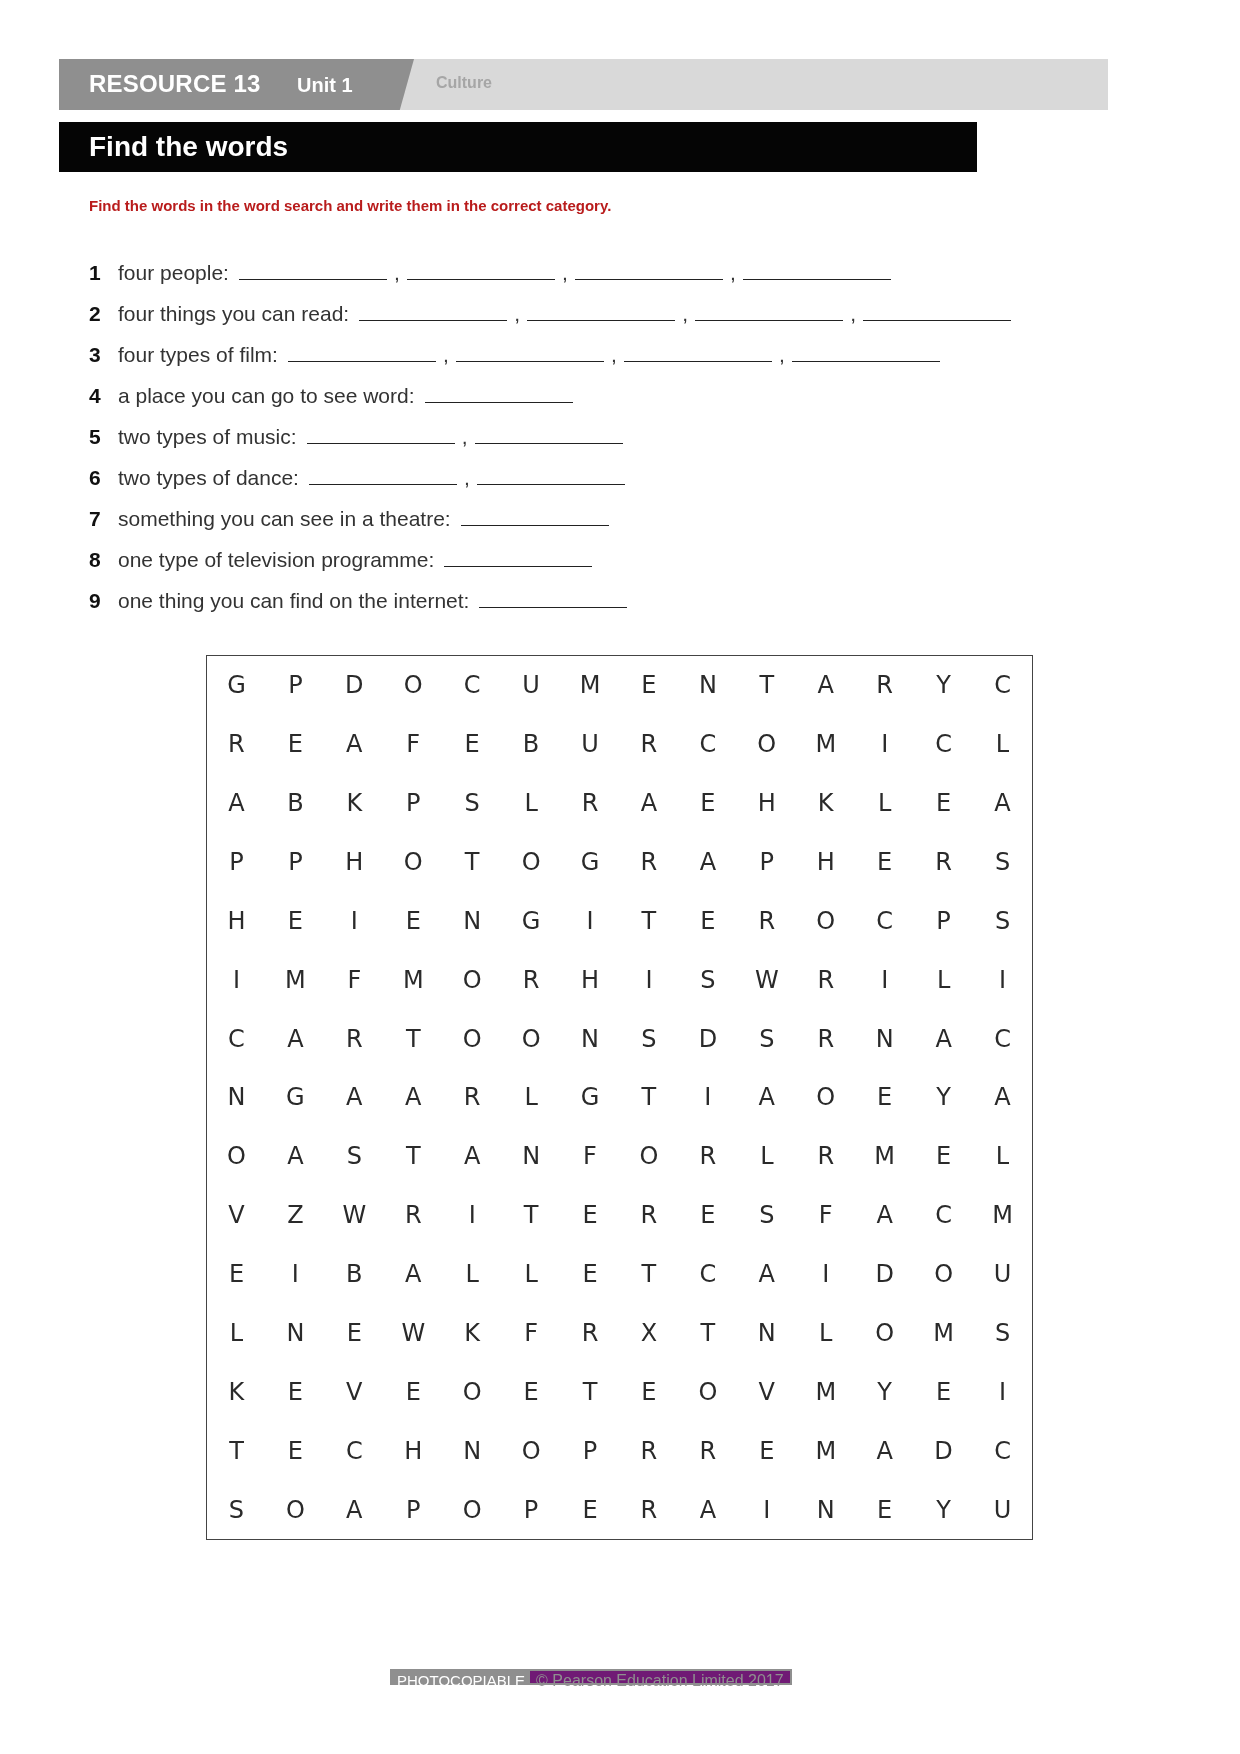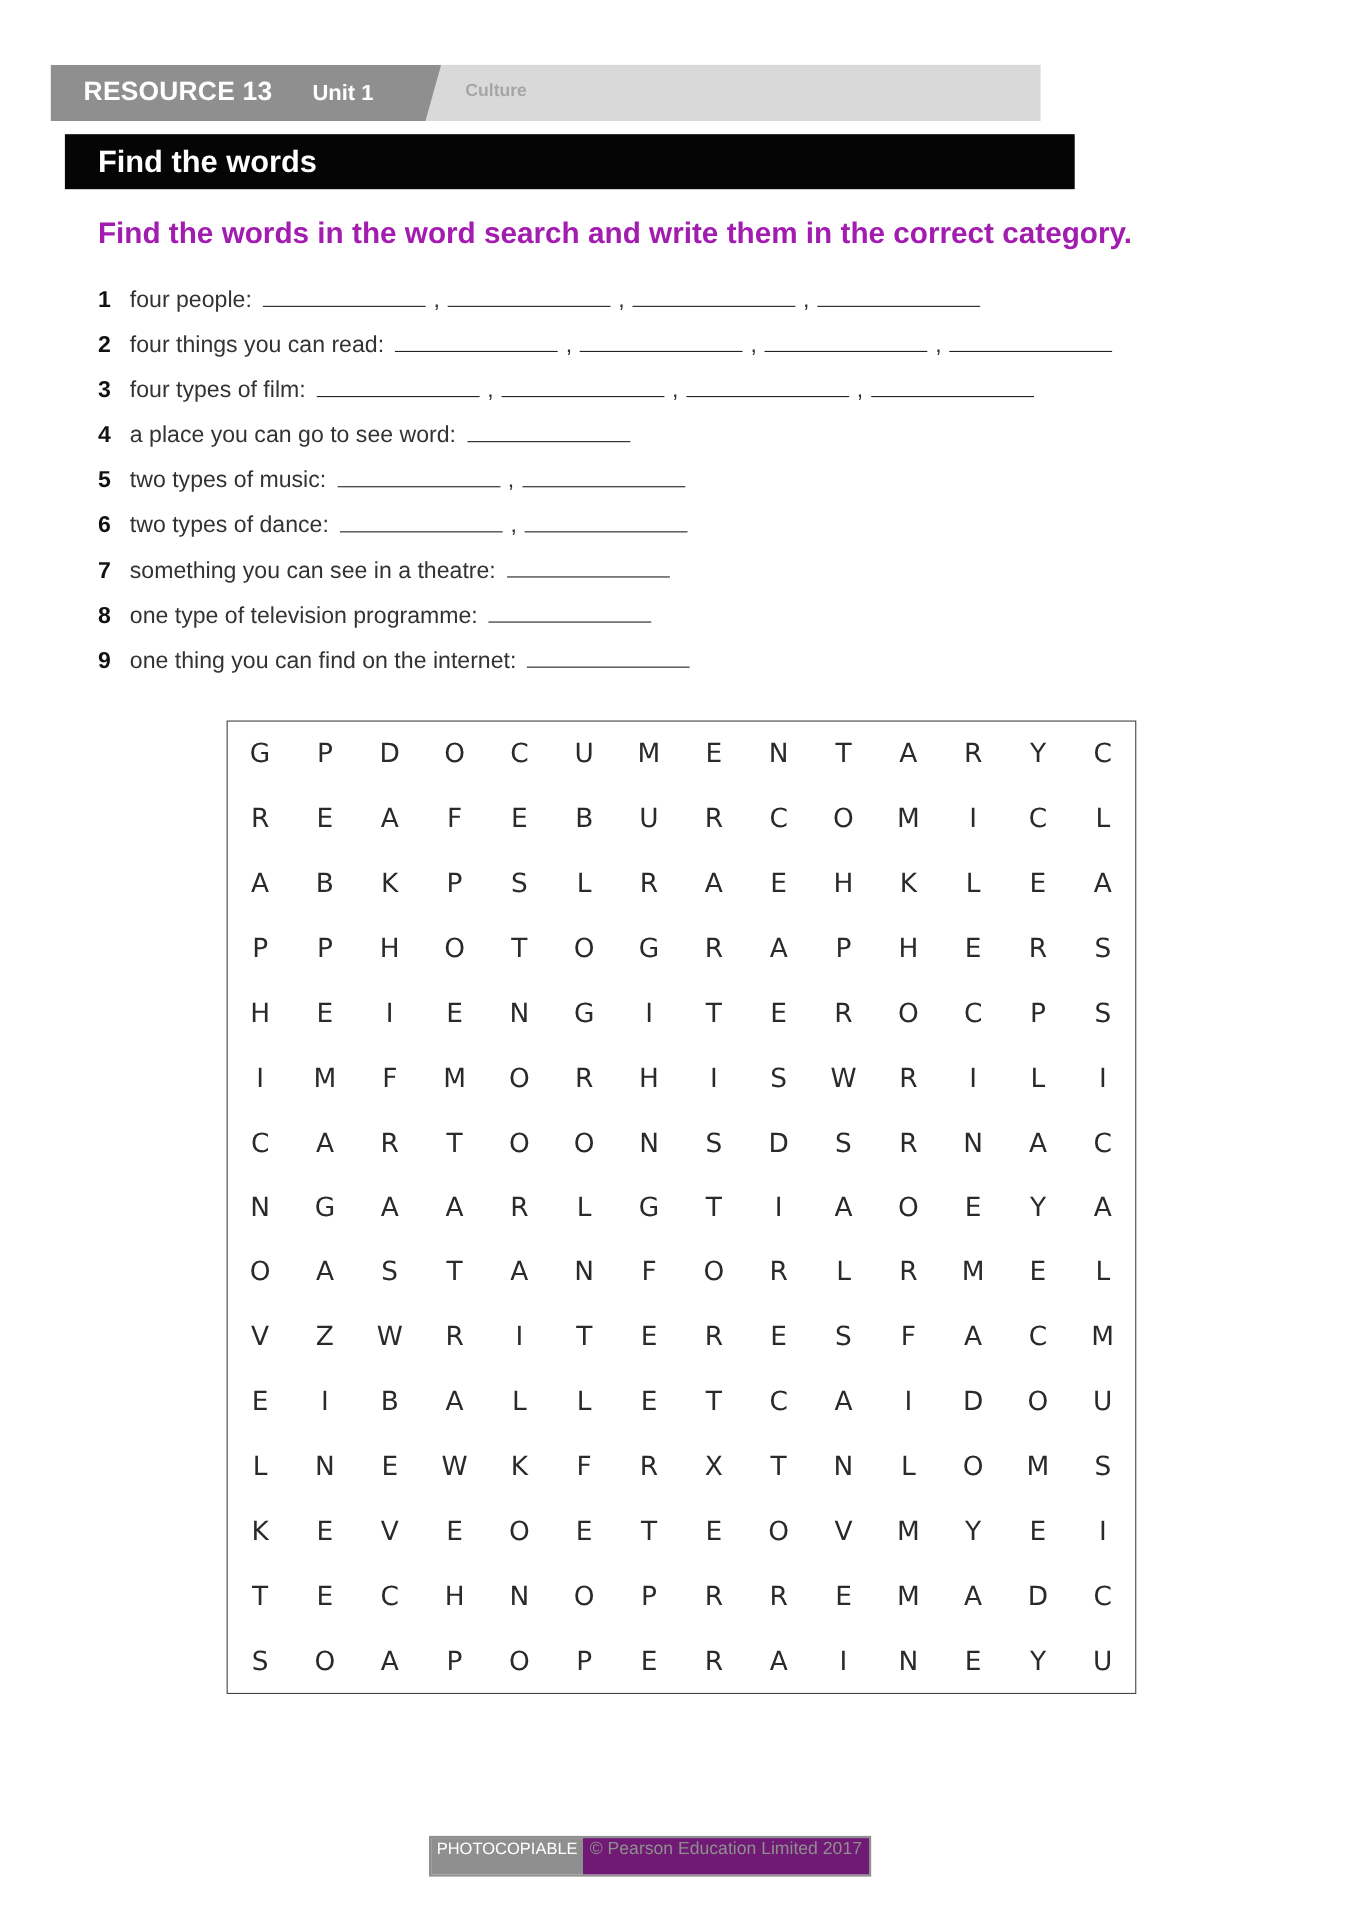--- a/index.html
+++ b/index.html
@@ -1,44 +1,44 @@
 <!DOCTYPE html>
 <html><head>
 <meta charset="utf-8">
 <style>
   html, body { margin:0; padding:0; background:#ffffff; }
   body { width:1240px; height:1754px; position:relative; overflow:hidden;
          font-family:"Liberation Sans", "DejaVu Sans", sans-serif; color:#1a1a1a; }
 
-  .topbar { position:absolute; left:46px; top:59px; width:900px; height:51px; background:#d9d9d9; }
+  .topbar { position:absolute; left:59px; top:59px; width:1049px; height:51px; background:#d9d9d9; }
   .topbar .dark { position:absolute; left:0; top:0; height:51px; width:355px; background:#8f8f8f;
                   clip-path: polygon(0 0, 100% 0, 96% 100%, 0 100%); }
   .topbar .res { position:absolute; left:30px; top:11px; font-size:24px; font-weight:bold; color:#ffffff; letter-spacing:0.2px; }
   .topbar .unit { position:absolute; left:238px; top:15px; font-size:20px; font-weight:bold; color:#ffffff; }
   .topbar .culture { position:absolute; left:377px; top:15px; font-size:16px; font-weight:bold; color:#a6a6a6; }
 
   .titlebar { position:absolute; left:59px; top:122px; width:918px; height:50px; background:#050505; }
   .titlebar .title { position:absolute; left:30px; top:9px; font-size:28px; font-weight:bold; color:#ffffff; }
 
-  .instruction { position:absolute; left:89px; top:197px; font-size:27px; font-weight:bold; color:#a21caf; }
+  .instruction { position:absolute; left:89px; top:197px; font-size:15px; font-weight:bold; color:#b91c1c; }
 
   .items { position:absolute; left:89px; top:245px; }
   .item { height:41px; display:flex; align-items:baseline; font-size:21px; color:#333; white-space:nowrap; }
   .item .num { width:29px; font-weight:bold; color:#111; }
   .item .label { margin-right:10px;margin-top:16px; }
   .blank { display:inline-block; width:148px; border-bottom:1.5px solid #222; height:18px; vertical-align:baseline; }
   .comma { display:inline-block; width:20px; text-align:center; color:#333; }
 
   .grid { position:absolute; left:206px; top:655px; width:827px; height:885px;
           border:1.5px solid #444; box-sizing:border-box;
           display:grid; grid-template-columns:repeat(14, 1fr); grid-template-rows:repeat(15, 1fr); }
   .cell { display:flex; align-items:center; justify-content:center; font-size:24px; font-weight:normal;
           color:#2a2a2a; font-family:"DejaVu Sans", sans-serif; }
 
-  .footer { position:absolute; left:390px; top:1669px; height:37px; display:flex; border:2px solid #8f8f8f; box-sizing:border-box; }
+  .footer { position:absolute; left:390px; top:1669px; height:16px; display:flex; border:2px solid #8f8f8f; box-sizing:border-box; }
   .footer .tag { background:#8f8f8f; color:#ffffff; font-size:15px; padding:0 5px; line-height:19px; }
   .footer .copy { background:#701a75; color:#8f8f8f; font-size:16px; padding:0 6px; line-height:19px; }
 </style>
 </head>
 <body>
 
 <div class="topbar">
   <div class="dark"></div>
   <span class="res">RESOURCE 13</span>
   <span class="unit">Unit 1</span>

